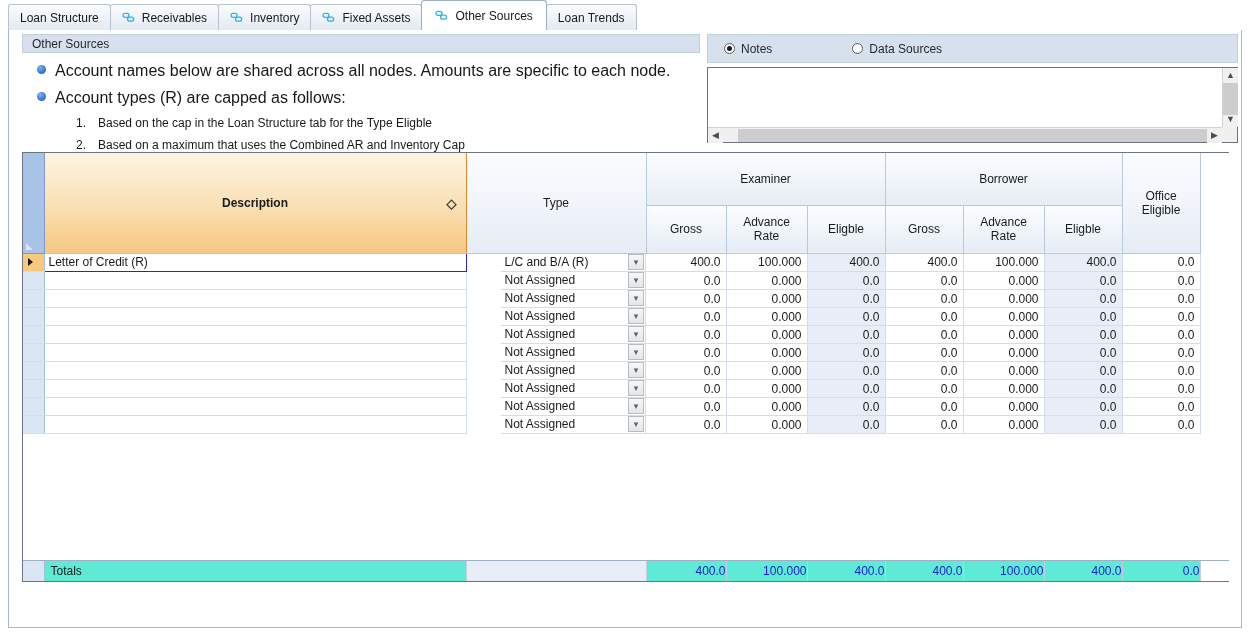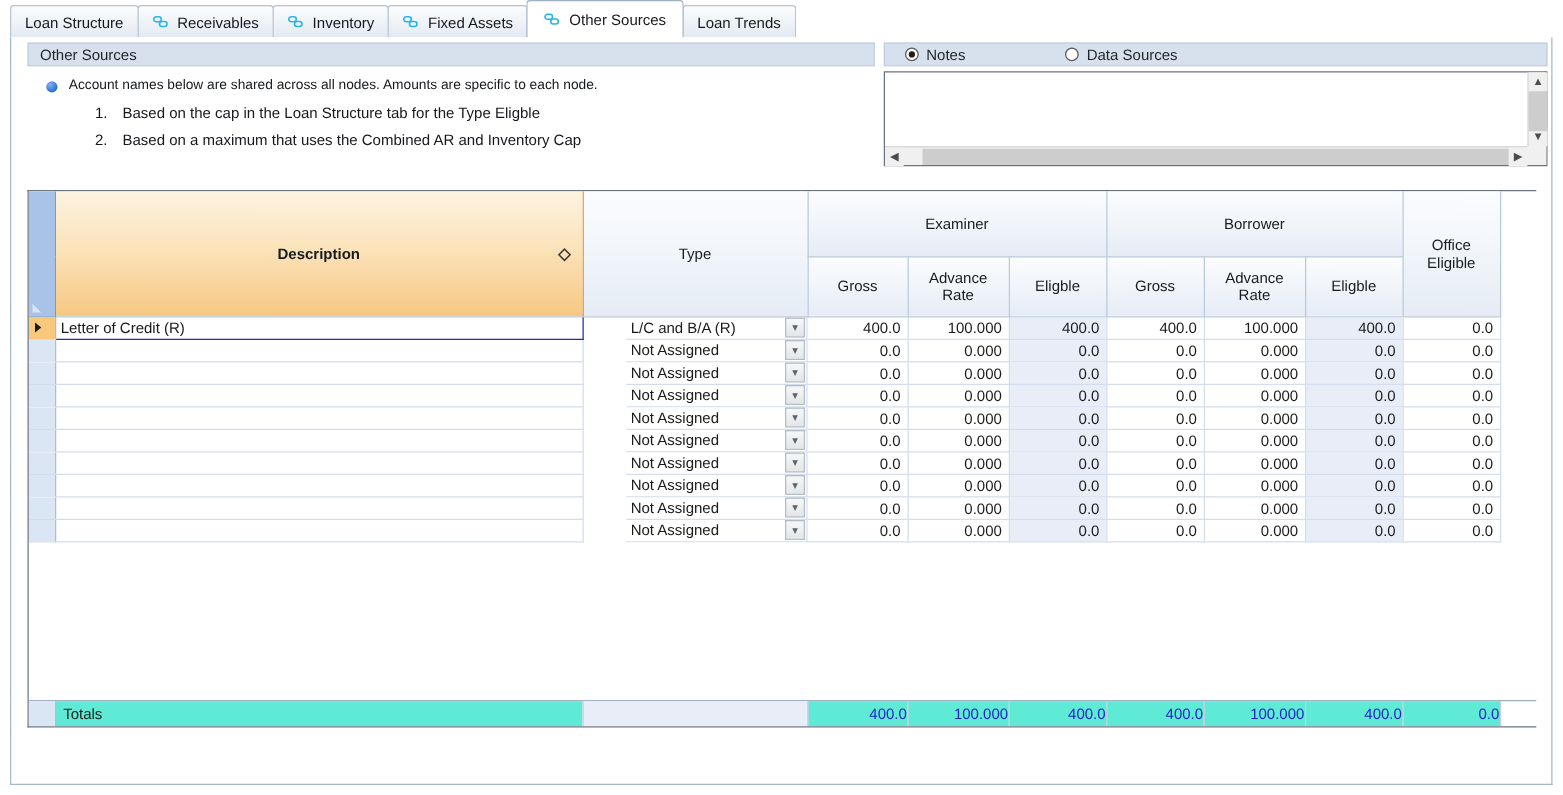--- a/index.html
+++ b/index.html
@@ -64,21 +64,21 @@
     background: #d7e1ed;
     border: 1px solid #c2cfdd;
     display: flex; align-items: center;
     padding-left: 9px;
     font-size: 12px;
     color: #1f2429;
   }
   .bullet-row {
     display: flex; align-items: flex-start; gap: 9px;
     padding: 9px 0 0 15px;
-    font-size: 11px;
+    font-size: 16px;
     color: #15181c;
   }
   .dot {
     width: 9px; height: 9px; border-radius: 50%;
     background: radial-gradient(circle at 35% 30%, #7fb2f0 0%, #2a6fd0 70%, #1d55a8 100%);
     flex: none; margin-top: 3px;
   }
   .numbered {
     margin: 9px 0 0 0; padding: 0 0 0 52px;
     list-style: none;
@@ -90,21 +90,21 @@
     color: #15181c;
   }
   .numbered li .num { width: 12px; text-align: right; flex: none; }
 
   
   .panel-right {
     position: absolute; left: 698px; top: 4px;
     width: 531px;
   }
   .radio-bar {
-    height: 19px;
+    height: 29px;
     background: #d7e1ed;
     border: 1px solid #c2cfdd;
     display: flex; align-items: center;
     padding-left: 16px;
     gap: 0;
   }
   .radio-item { display: flex; align-items: center; gap: 6px; font-size: 12px; color: #1f2429; }
   .radio-item.second { margin-left: 80px; }
   .radio {
     width: 11px; height: 11px; border-radius: 50%;
@@ -318,20 +318,24 @@
 </div>
 
 <div class="frame">
 
   <div class="panel-left">
     <div class="panel-header">Other Sources</div>
 
     <div class="bullet-row">
       <span class="dot"></span>
       <span>Account names below are shared across all nodes.  Amounts are specific to each node.</span>
+    </div>
+    <div class="bullet-row">
+      <span class="dot"></span>
+      <span>Account types (R) are capped as follows:</span>
     </div>
 
     <ol class="numbered">
       <li>
         <span class="num">1.</span>
         <span>Based on the cap in the Loan Structure tab for the Type Eligble</span>
       </li>
       <li>
         <span class="num">2.</span>
         <span>Based on a maximum that uses the Combined AR and Inventory Cap</span>

